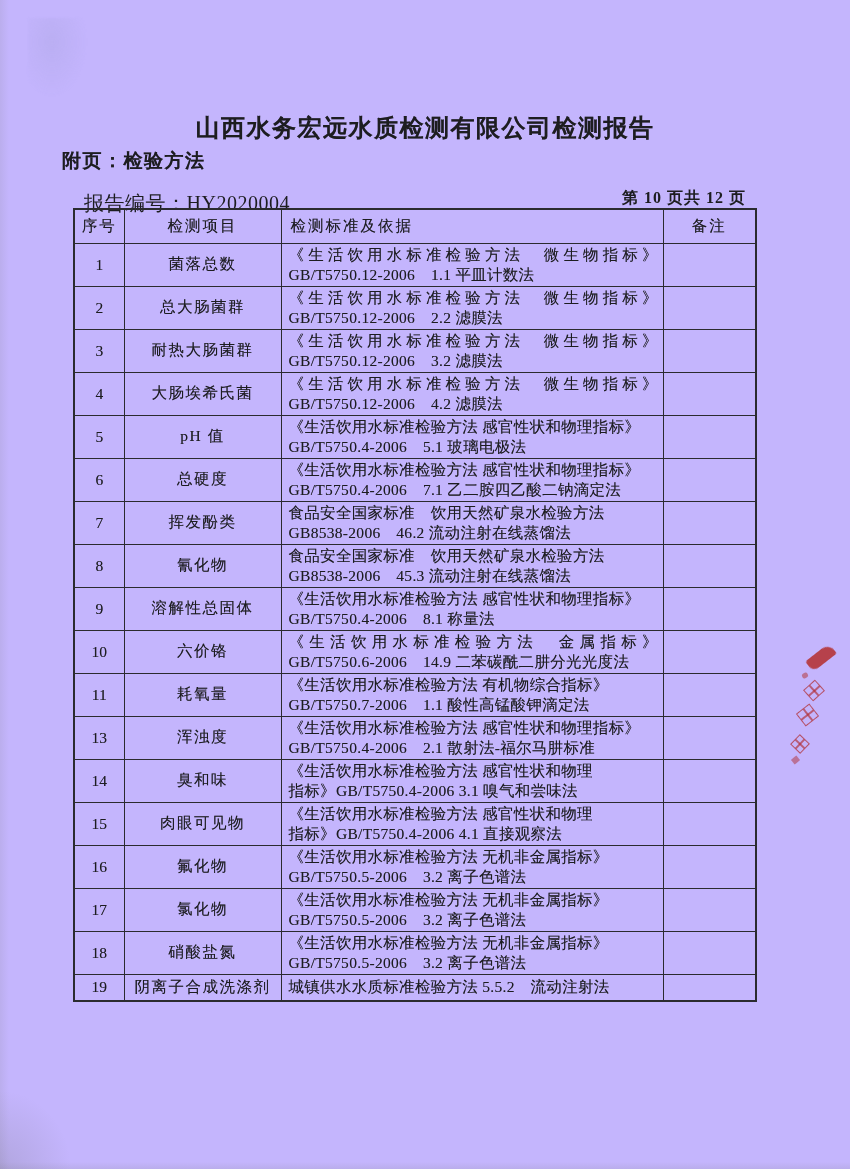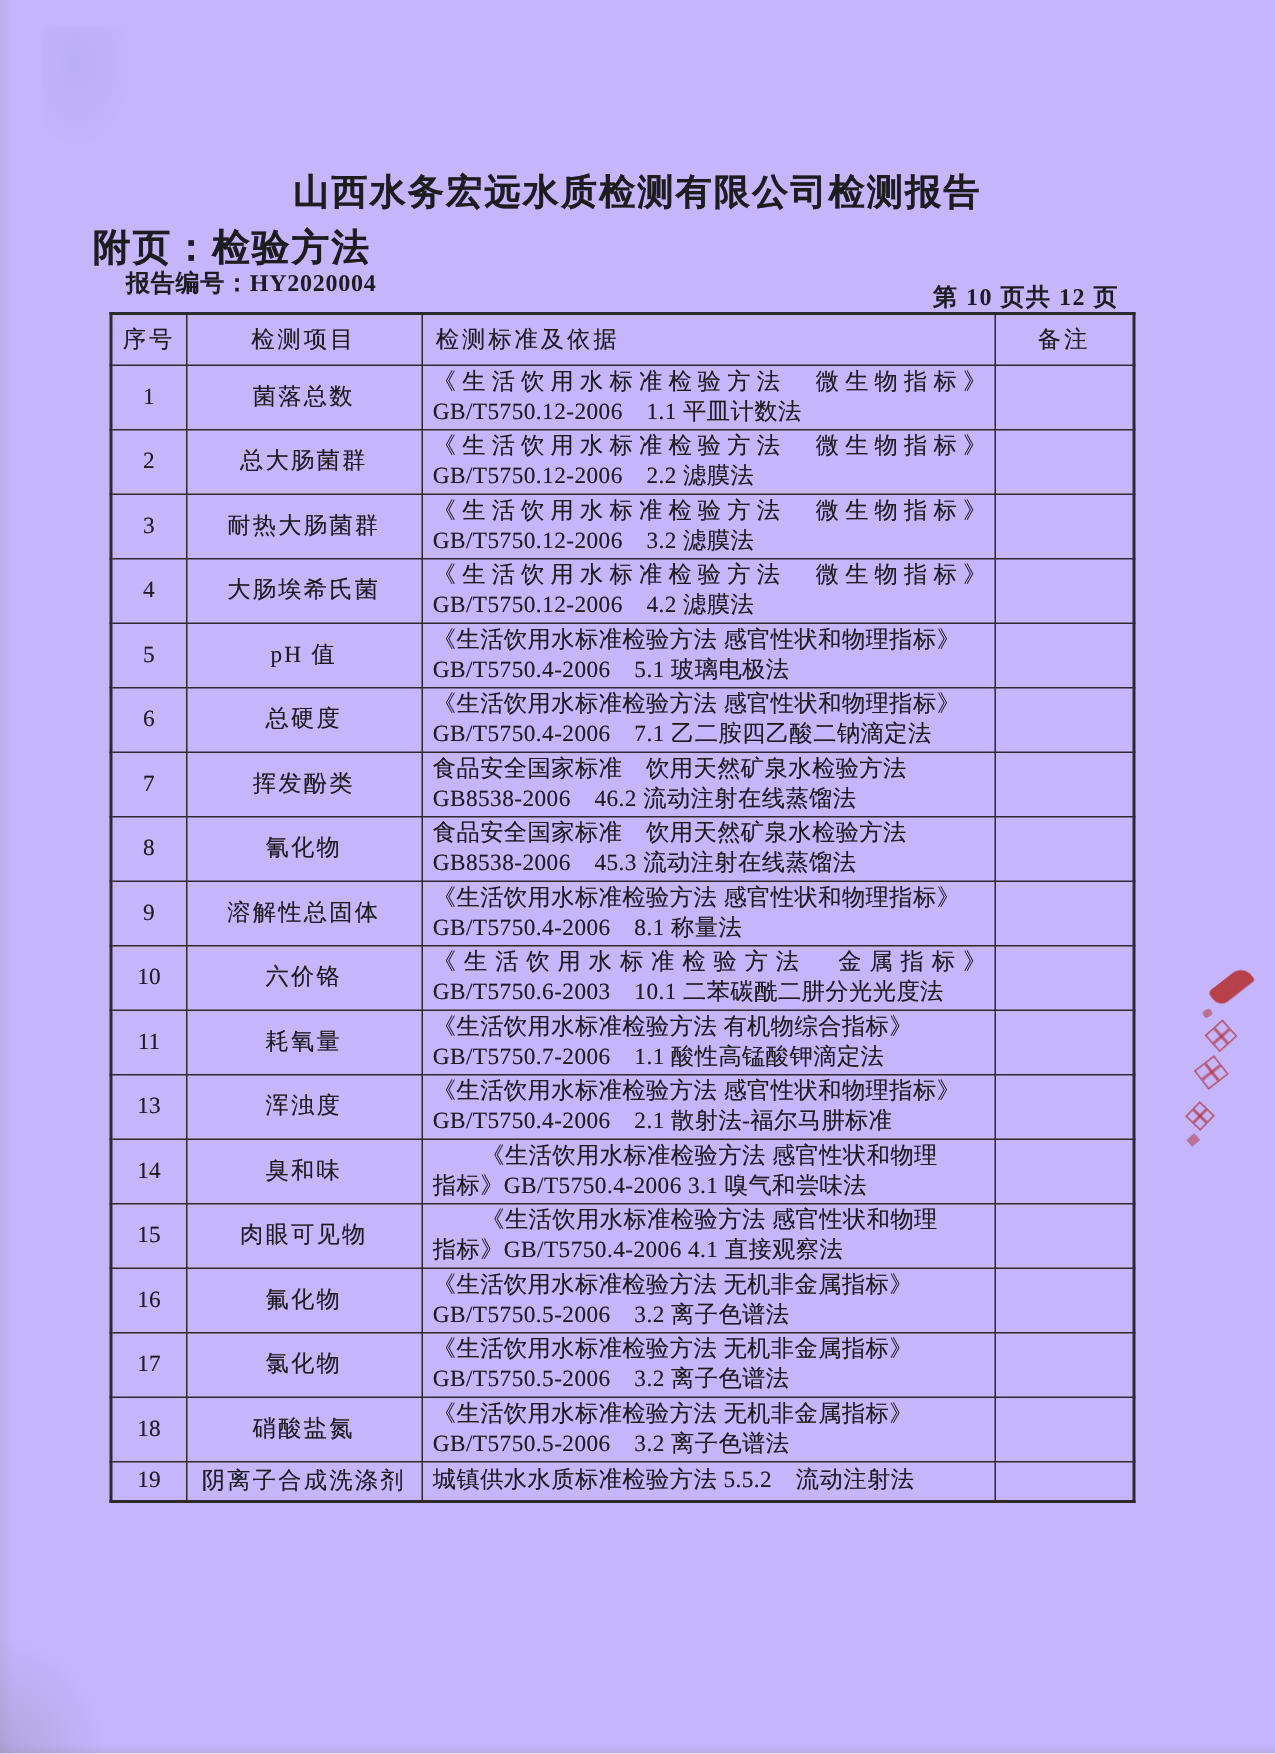--- a/index.html
+++ b/index.html
@@ -34,26 +34,26 @@
   .title {
     position: absolute; top: 96px; left: 0; width: 100%;
     text-align: center;
     font-family: "Liberation Sans", "DejaVu Sans", sans-serif;
     font-size: 24px; font-weight: 700; letter-spacing: 1.5px;
     text-shadow: 0 0 0.4px rgba(25,25,30,0.55);
   }
   .subtitle {
     position: absolute; top: 148px; left: 62px;
     font-family: Liberation Mono, monospace;
-    font-size: 25px; font-weight: 700; letter-spacing: 1.5px;
+    font-size: 19px; font-weight: 700; letter-spacing: 1.5px;
     text-shadow: 0 0 0.4px rgba(25,25,30,0.5);
   }
   .report-no {
-    position: absolute; top: 179px; left: 84px;
-    font-size: 16px; font-weight: 700; letter-spacing: 0.5px;
+    position: absolute; top: 190px; left: 84px;
+    font-size: 20px; font-weight: 400; letter-spacing: 0.5px;
   }
   .page-indicator {
     position: absolute; top: 188px; right: 104px;
     font-size: 16px; font-weight: 600; letter-spacing: 1px;
   }
   
   table.methods {
     position: absolute; top: 208px; left: 73px; width: 682px;
     border-collapse: collapse; table-layout: fixed;
     font-size: 15.5px;
@@ -74,21 +74,21 @@
   td.std { padding: 1px 5px 1px 7px; }
   td.remark { }
   .line {
     line-height: 20px; letter-spacing: 0.3px; white-space: nowrap;
   }
   .cell-justify .line:first-child {
     white-space: normal; letter-spacing: 0;
     text-align: justify; text-align-last: justify;
     text-justify: inter-character;
   }
-  .cell-center .line:first-child { text-align: center; }
+  .cell-center .line:first-child { text-align: left; }
   
   .stamp { position: absolute; left: 792px; top: 645px; width: 48px; height: 128px; }
   .stamp .blob {
     position: absolute; left: 14px; top: 6px; width: 30px; height: 13px;
     background: #b5383c; border-radius: 3px 9px 2px 7px;
     transform: rotate(-38deg); opacity: 0.92; filter: blur(0.3px);
   }
   .stamp .dot {
     position: absolute; left: 10px; top: 28px; width: 6px; height: 5px;
     background: rgba(181,56,60,0.55); border-radius: 2px; transform: rotate(-30deg);
@@ -216,21 +216,21 @@
             <div class="line">《生活饮用水标准检验方法 感官性状和物理指标》</div>
             <div class="line">GB/T5750.4-2006　8.1 称量法</div>
           </td>
           <td class="remark"></td>
         </tr>
         <tr>
           <td class="no">10</td>
           <td class="item">六价铬</td>
           <td class="std cell-justify">
             <div class="line">《生活饮用水标准检验方法　金属指标》</div>
-            <div class="line">GB/T5750.6-2003　10.1 二苯碳酰二肼分光光度法</div>
+            <div class="line">GB/T5750.6-2006　14.9 二苯碳酰二肼分光光度法</div>
           </td>
           <td class="remark"></td>
         </tr>
         <tr>
           <td class="no">11</td>
           <td class="item">耗氧量</td>
           <td class="std">
             <div class="line">《生活饮用水标准检验方法 有机物综合指标》</div>
             <div class="line">GB/T5750.7-2006　1.1 酸性高锰酸钾滴定法</div>
           </td>

